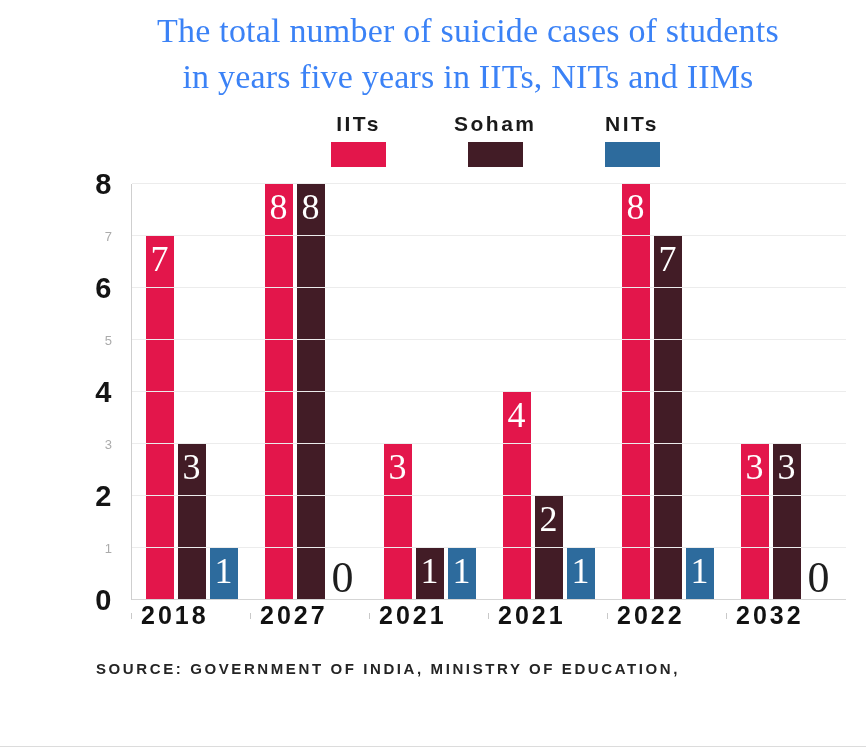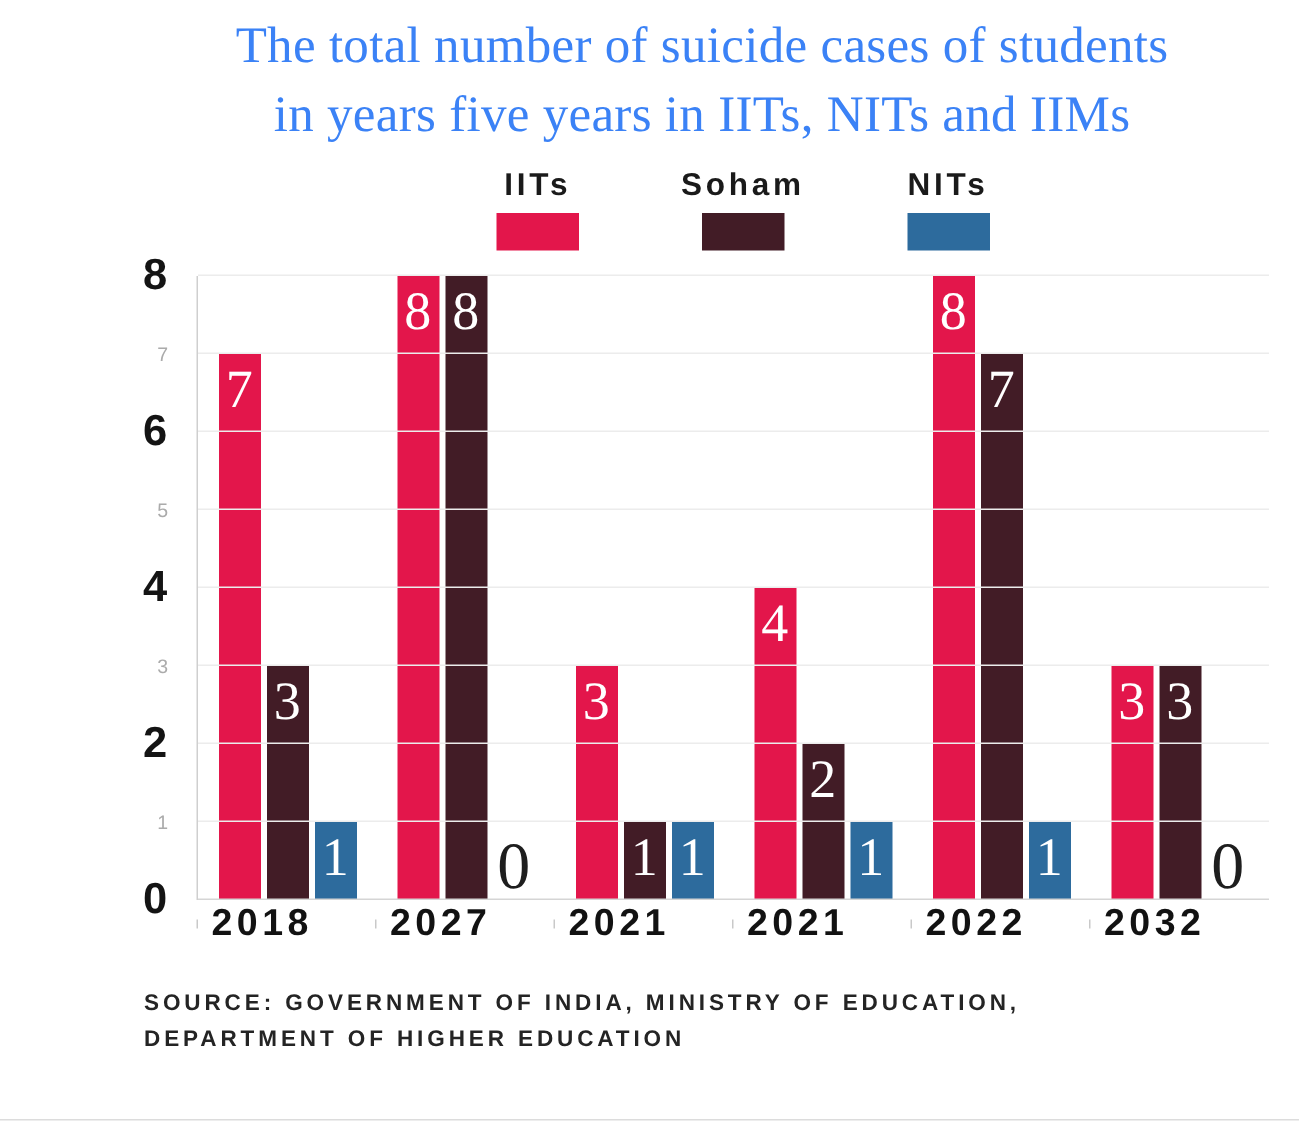--- a/index.html
+++ b/index.html
@@ -228,21 +228,20 @@
         <div class="xlabel">2022</div>
       </div>
       <div class="xcell">
         <div class="xtick"></div>
         <div class="xlabel">2032</div>
       </div>
     </div>
 
   <div class="source">
     <div>SOURCE: GOVERNMENT OF INDIA, MINISTRY OF EDUCATION,</div>
-    <div>DEPARTMENT OF HIGHER EDUCATION</div>
   </div>
 
 
   <div class="bottom-rule"></div>
 
 <div class="ylab big" style="top: 600px;">0</div>
     <div class="ylab small" style="top: 548px;">1</div>
     <div class="ylab big" style="top: 496px;">2</div>
     <div class="ylab small" style="top: 444px;">3</div>
     <div class="ylab big" style="top: 392px;">4</div>

